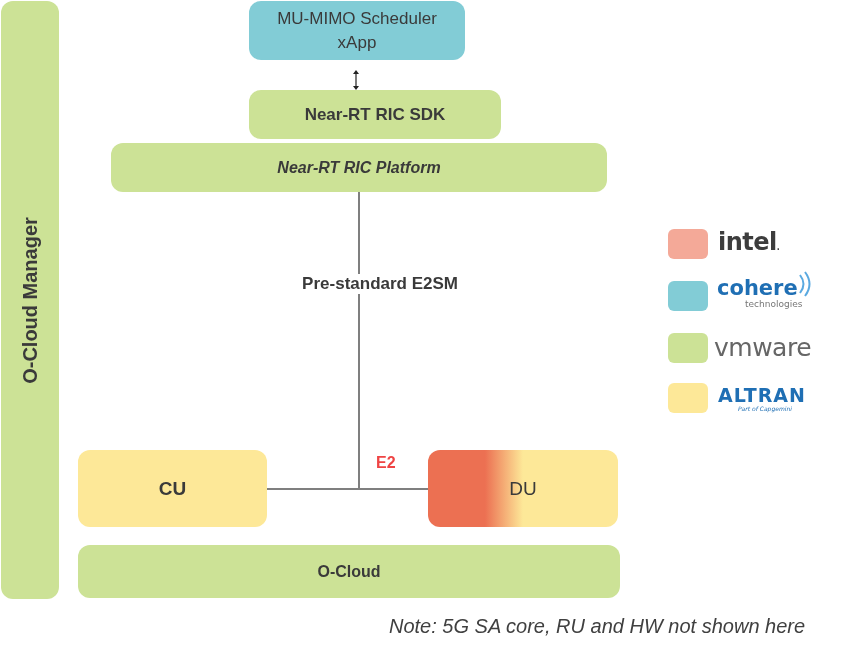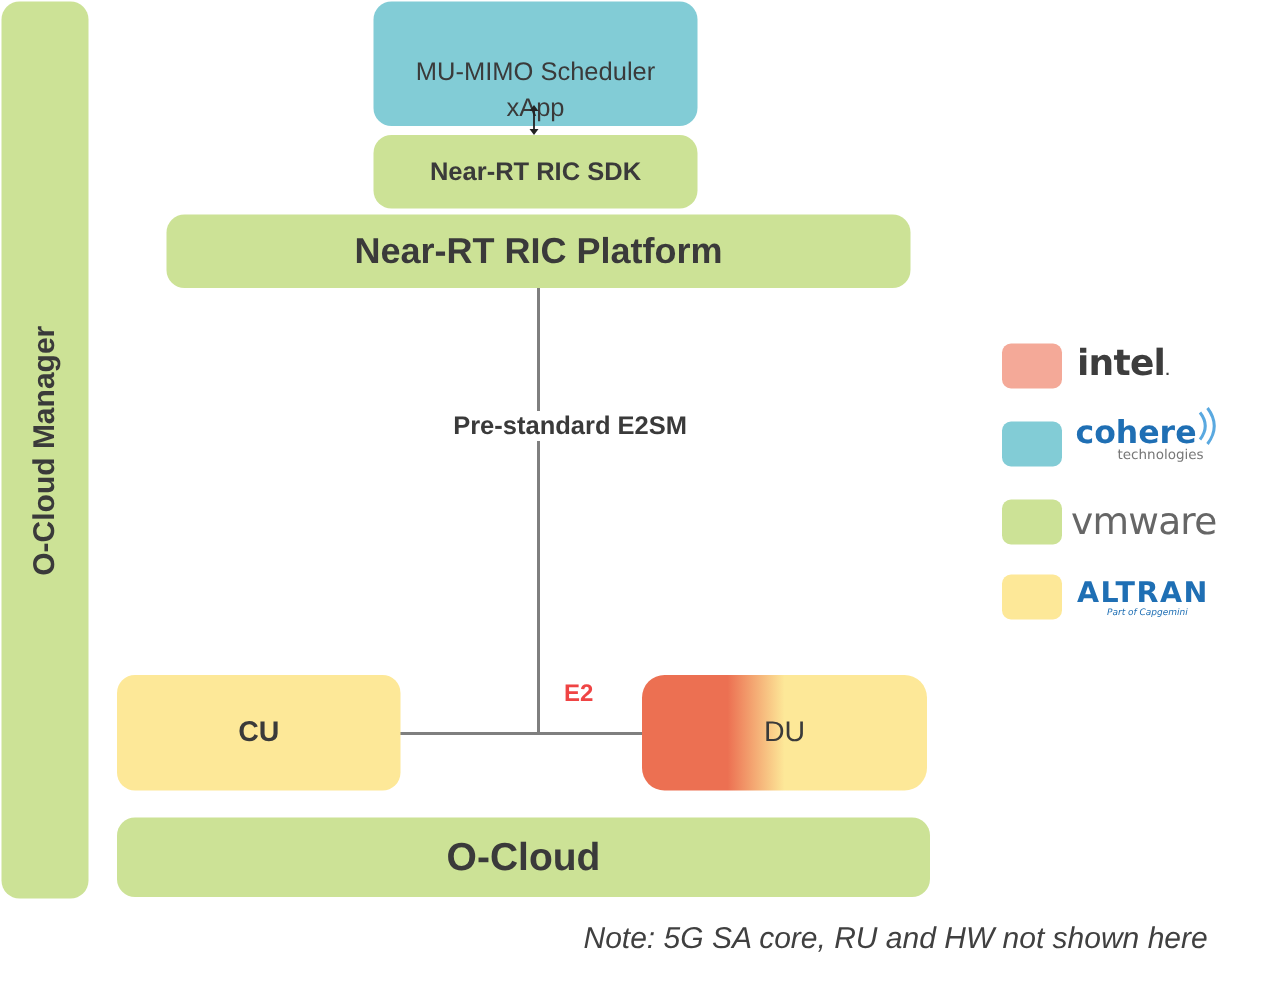--- a/index.html
+++ b/index.html
@@ -15,59 +15,59 @@
   .legend-swatch { position:absolute; width:40px; height:30px; border-radius:6px; }
   .logo { position:absolute; font-family:"DejaVu Sans", sans-serif; }
 </style>
 </head>
 <body>
 
 <div class="box green" style="left:1px;top:1px;width:58px;height:598px;">
   <span class="bold" style="transform:rotate(-90deg);white-space:nowrap;font-size:20px;color:#3a3a3a;">O-Cloud Manager</span>
 </div>
 
-<div class="box teal" style="left:249px;top:1px;width:216px;height:83px;align-items:flex-end;">
+<div class="box teal" style="left:249px;top:1px;width:216px;height:59px;">
   <span style="white-space:pre-line;font-size:17px;line-height:24px;color:#3a3a3a;">MU-MIMO Scheduler
 xApp</span>
 </div>
 
 <div style="position:absolute;left:351px;top:70px;width:10px;height:20px;">
   <svg width="10" height="20" viewBox="0 0 10 20">
     <line x1="5" y1="3" x2="5" y2="17" stroke="#222" stroke-width="1.2"></line>
     <polygon points="5,0 2,4 8,4" fill="#222"></polygon>
     <polygon points="5,20 2,16 8,16" fill="#222"></polygon>
   </svg>
 </div>
 
-<div class="box green" style="left:249px;top:90px;width:216px;height:49px;">
+<div class="box green" style="left:249px;top:90px;width:252px;height:49px;">
   <span class="bold" style="font-size:17px;">Near-RT RIC SDK</span>
 </div>
 
 <div class="box green" style="left:111px;top:143px;width:496px;height:49px;">
-  <span class="bold" style="font-size:24px;">Near-RT RIC Platform</span>
+  <span class="bold" style="font-size:16px;font-style:italic;">Near-RT RIC Platform</span>
 </div>
 
 <div class="line" style="left:358px;top:192px;width:1.5px;height:297px;"></div>
 
 <div class="line" style="left:266px;top:488px;width:164px;height:1.5px;"></div>
 
 <div style="position:absolute;left:258px;top:274px;width:200px;text-align:right;font-weight:bold;font-size:17px;color:#3a3a3a;background:#fff;">Pre-standard E2SM</div>
 
 <div style="position:absolute;left:376px;top:454px;font-weight:bold;font-size:16px;color:#ef4444;">E2</div>
 
 <div class="box yellow" style="left:78px;top:450px;width:189px;height:77px;">
   <span class="bold" style="font-size:19px;">CU</span>
 </div>
 
-<div class="box" style="left:428px;top:450px;width:190px;height:77px;background:linear-gradient(to right,#ec7052 0%,#ec7052 30%,#fde898 50%,#fde898 100%);border-radius:15px;">
+<div class="box" style="left:428px;top:450px;width:190px;height:77px;background:linear-gradient(to right,#ec7052 0%,#ec7052 30%,#fde898 50%,#fde898 100%);">
   <span style="font-size:19px;color:#3a3a3a;">DU</span>
 </div>
 
 <div class="box green" style="left:78px;top:545px;width:542px;height:53px;">
-  <span class="bold" style="font-size:26px;">O-Cloud</span>
+  <span class="bold" style="font-size:16px;">O-Cloud</span>
 </div>
 
 <div>
   <div class="legend-swatch" style="left:668px;top:229px;background:#f4a998;"></div>
   <div class="logo" style="left:718px;top:228px;font-size:24px;font-weight:bold;color:#3d3d3d;letter-spacing:-0.5px;">
     <span>intel</span><span style="font-size:8px;">.</span>
   </div>
 
   <div class="legend-swatch" style="left:668px;top:281px;background:#82ccd6;"></div>
   <div class="logo" style="left:717px;top:277px;">

